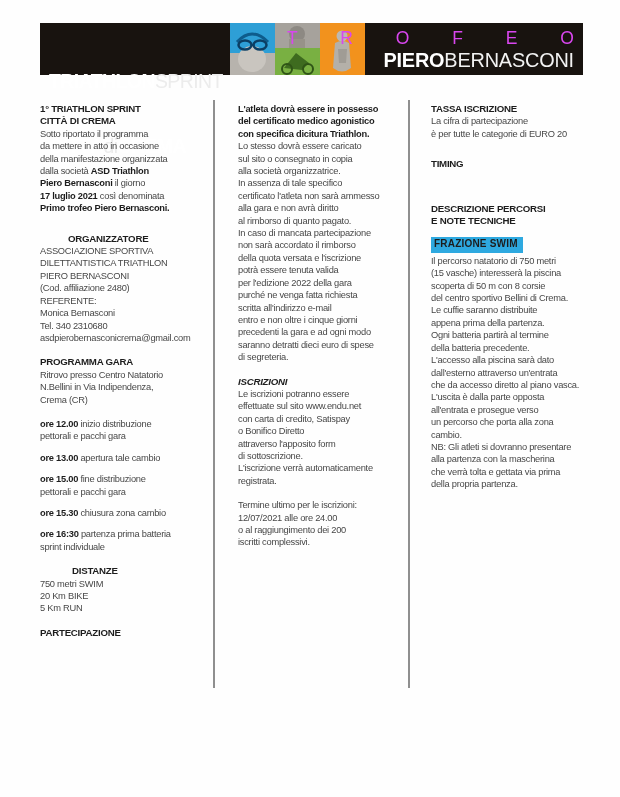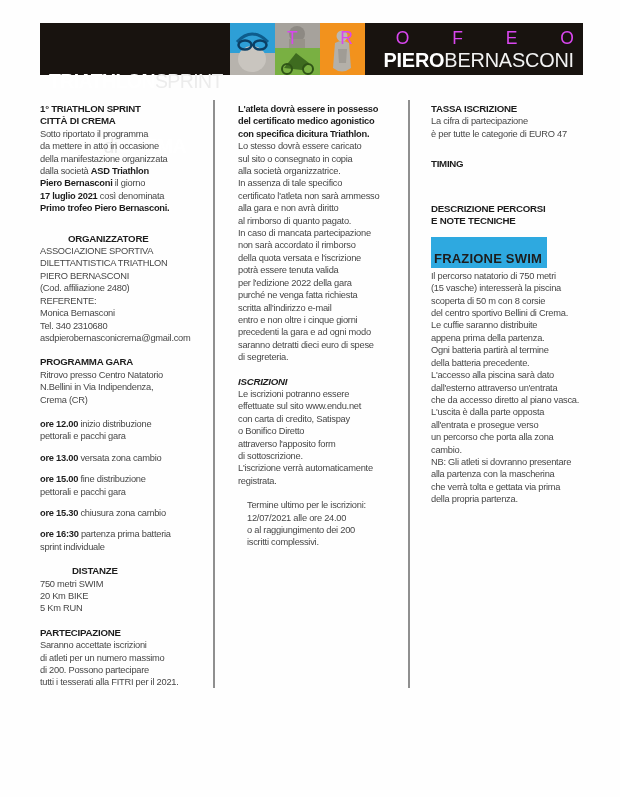--- a/index.html
+++ b/index.html
@@ -28,21 +28,21 @@
 
   
   .col{position:absolute;top:103px;font-size:9.3px;line-height:12.4px;
        letter-spacing:-0.25px;color:#474747;}
   #col1{left:40px;width:172px}
   #col2{left:238px;width:168px}
   #col3{left:431px;width:162px}
   .block{white-space:pre}
   .block .b{font-weight:700;color:#1d1d1d}
   .block.heading{font-size:9.7px}
-  .block.highlight{display:inline-block;padding:16px 5px 2px 3px;font-size:13px;
+  .block.highlight{display:inline-block;padding:1px 5px 2px 3px;font-size:10px;
                    letter-spacing:0.2px}
   .divider{position:absolute;top:100px;height:588px;width:1.5px}
 </style>
 </head>
 <body>
 
 <div class="page">
 
   <div class="header-bar" style="background: rgb(24, 19, 15);">
     <div class="header-left">
@@ -110,35 +110,31 @@
 REFERENTE:
 Monica Bernasconi
 Tel. 340 2310680
 asdpierobernasconicrema@gmail.com</span></div>
       <div class="block heading" style="margin-top: 12px;"><span class="b">PROGRAMMA GARA</span></div>
       <div class="block para"><span class="r">Ritrovo presso Centro Natatorio
 N.Bellini in Via Indipendenza,
 Crema (CR)</span></div>
       <div class="block para" style="margin-top: 12px;"><span class="b">ore 12.00</span><span class="r"> inizio distribuzione
 pettorali e pacchi gara</span></div>
-      <div class="block para" style="margin-top: 9px;"><span class="b">ore 13.00</span><span class="r"> versata zona cambio</span></div>
+      <div class="block para" style="margin-top: 9px;"><span class="b">ore 13.00</span><span class="r"> apertura tale cambio</span></div>
       <div class="block para" style="margin-top: 9px;"><span class="b">ore 15.00</span><span class="r"> fine distribuzione
 pettorali e pacchi gara</span></div>
       <div class="block para" style="margin-top: 9px;"><span class="b">ore 15.30</span><span class="r"> chiusura zona cambio</span></div>
       <div class="block para" style="margin-top: 9px;"><span class="b">ore 16:30</span><span class="r"> partenza prima batteria
 sprint individuale</span></div>
       <div class="block heading" style="margin-top: 12px; padding-left: 32px;"><span class="b">DISTANZE</span></div>
       <div class="block para"><span class="r">750 metri SWIM
 20 Km BIKE
 5 Km RUN</span></div>
       <div class="block heading" style="margin-top: 12px;"><span class="b">PARTECIPAZIONE</span></div>
-      <div class="block para"><span class="r">Saranno accettate iscrizioni
-di atleti per un numero massimo
-di 200. Possono partecipare
-tutti i tesserati alla FITRI per il 2021.</span></div>
     </div>
   <div class="col" id="col2">
       <div class="block para"><span class="b">L'atleta dovrà essere in possesso
 del certificato medico agonistico
 con specifica dicitura Triathlon.</span><span class="r">
 Lo stesso dovrà essere caricato
 sul sito o consegnato in copia
 alla società organizzatrice.
 In assenza di tale specifico
 certificato l'atleta non sarà ammesso
@@ -157,27 +153,27 @@
 di segreteria.</span></div>
       <div class="block heading" style="margin-top: 12px; font-style: italic;"><span class="b">ISCRIZIONI</span></div>
       <div class="block para"><span class="r">Le iscrizioni potranno essere
 effettuate sul sito www.endu.net
 con carta di credito, Satispay
 o Bonifico Diretto
 attraverso l'apposito form
 di sottoscrizione.
 L'iscrizione verrà automaticamente
 registrata.</span></div>
-      <div class="block para" style="margin-top: 12px; margin-left: 9px;"><span class="r">Termine ultimo per le iscrizioni:
+      <div class="block para" style="margin-top: 12px;"><span class="r">Termine ultimo per le iscrizioni:
 12/07/2021 alle ore 24.00
 o al raggiungimento dei 200
 iscritti complessivi.</span></div>
     </div>
   <div class="col" id="col3"><div class="block heading"><span class="b">TASSA ISCRIZIONE</span></div><div class="block para"><span class="r">La cifra di partecipazione
-è per tutte le categorie di EURO 47</span></div><div class="block heading" style="margin-top: 18px;"><span class="b">TIMING</span></div><div class="block heading" style="margin-top: 32px;"><span class="b">DESCRIZIONE PERCORSI
+è per tutte le categorie di EURO 20</span></div><div class="block heading" style="margin-top: 18px;"><span class="b">TIMING</span></div><div class="block heading" style="margin-top: 32px;"><span class="b">DESCRIZIONE PERCORSI
 E NOTE TECNICHE</span></div><div class="block highlight" style="margin-top: 10px; background: rgb(46, 169, 224); color: rgb(12, 108, 171);"><span class="b">FRAZIONE SWIM</span></div><div class="block para" style="margin-top: 2px;"><span class="r">Il percorso natatorio di 750 metri
 (15 vasche) interesserà la piscina
 scoperta di 50 m con 8 corsie
 del centro sportivo Bellini di Crema.
 Le cuffie saranno distribuite
 appena prima della partenza.
 Ogni batteria partirà al termine
 della batteria precedente.
 L'accesso alla piscina sarà dato
 dall'esterno attraverso un'entrata

